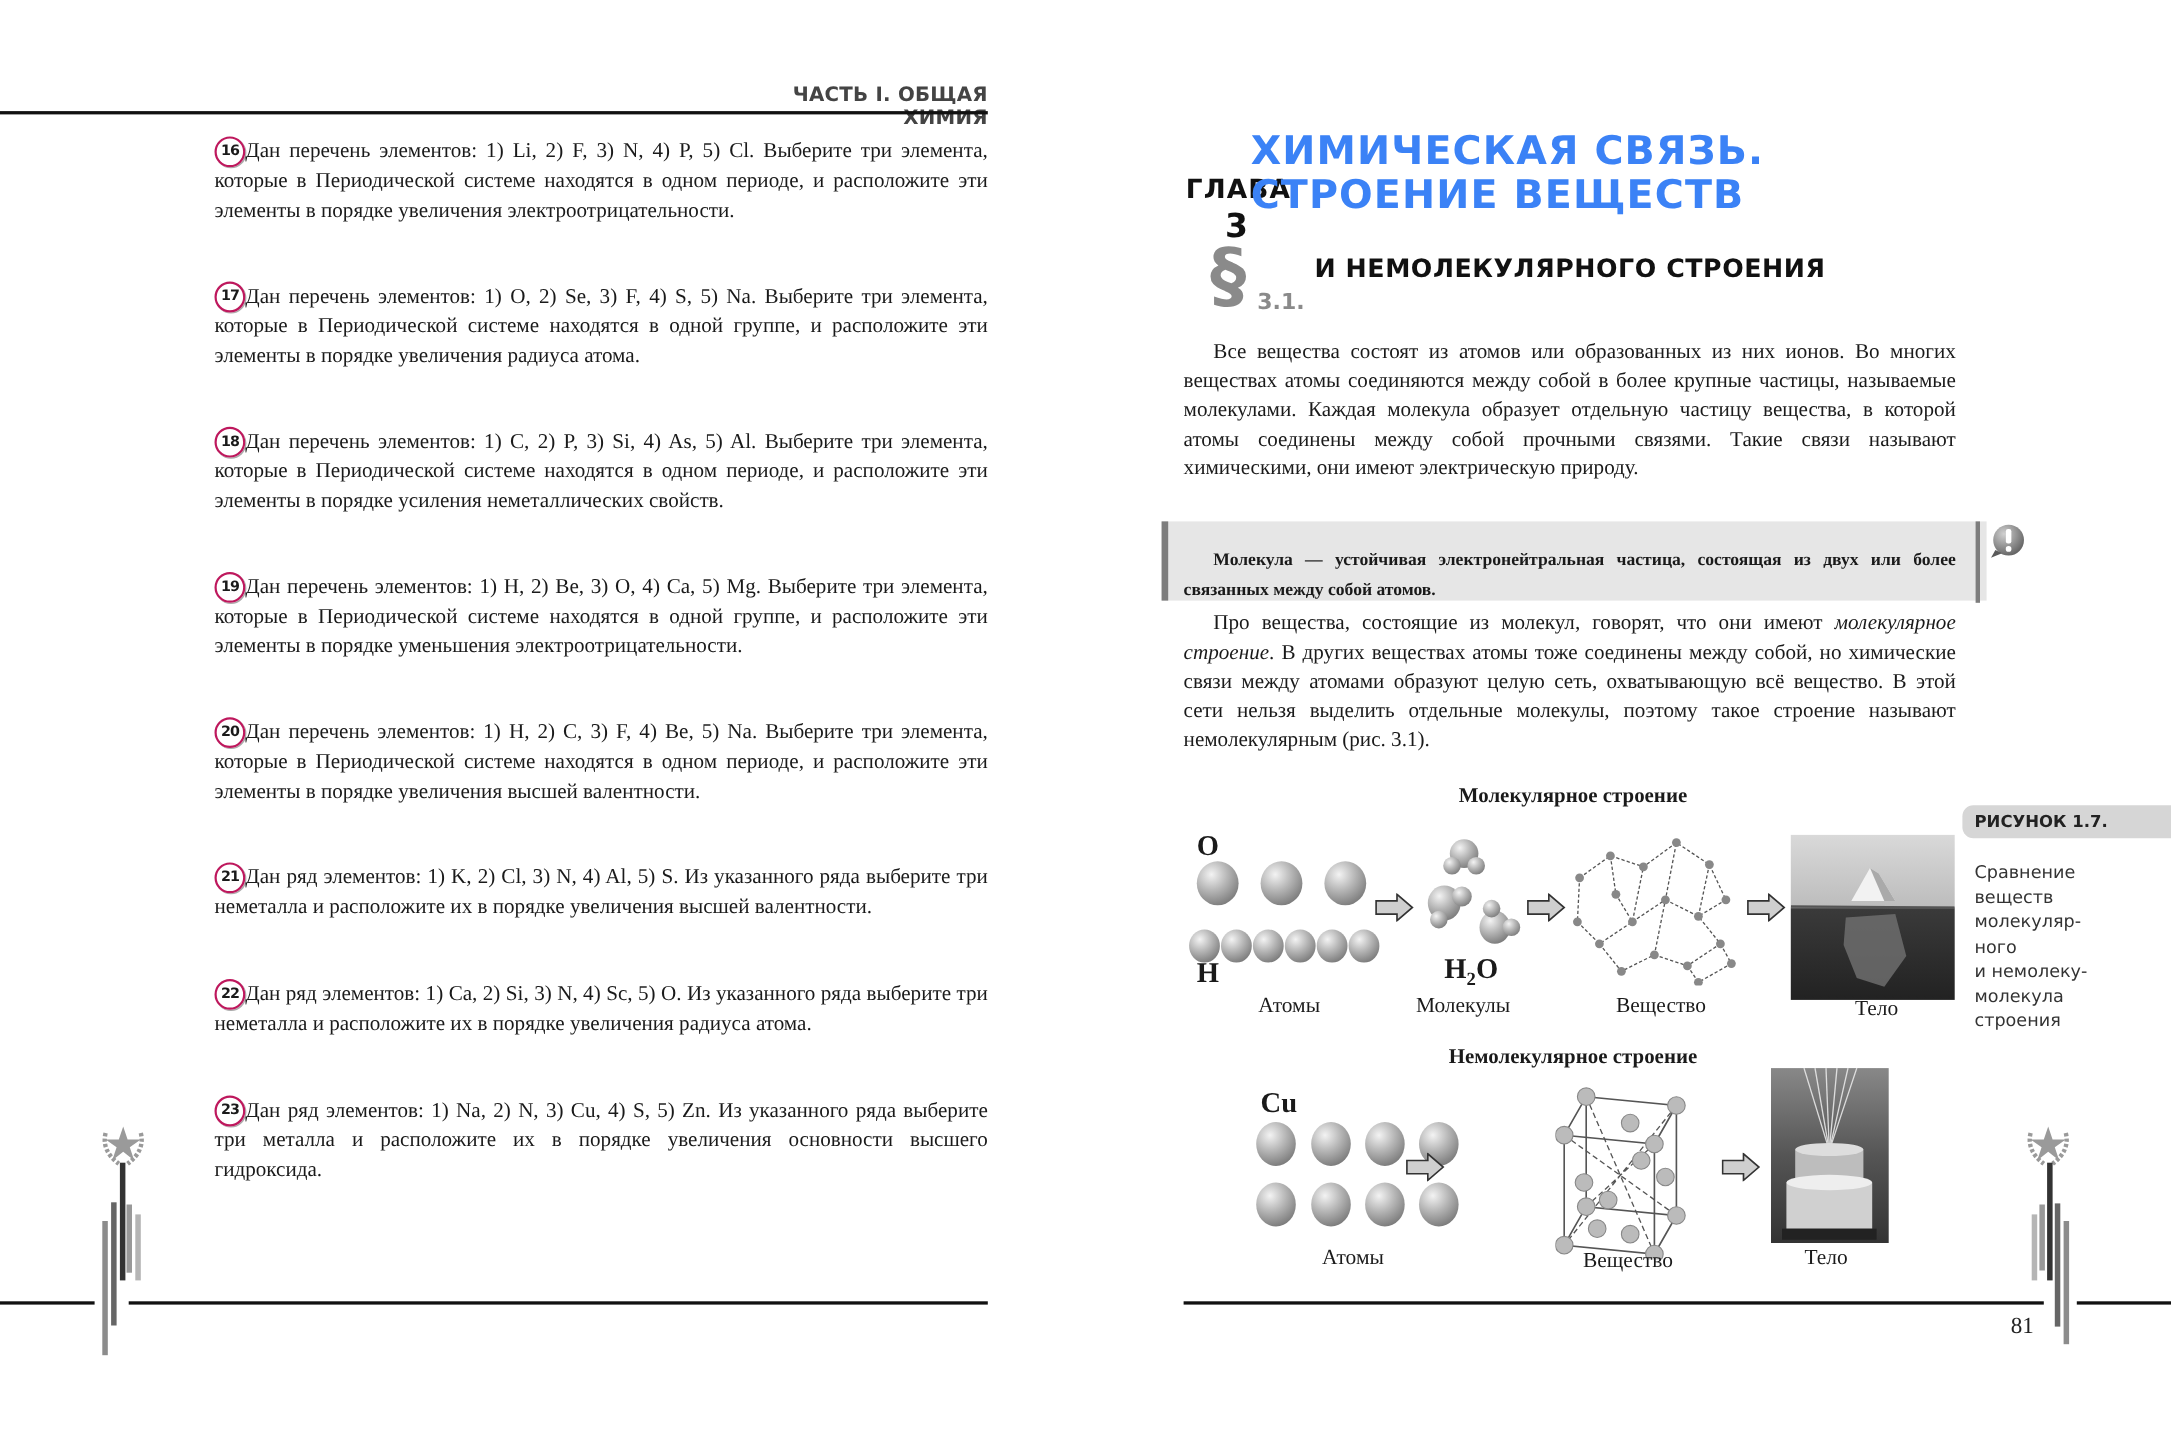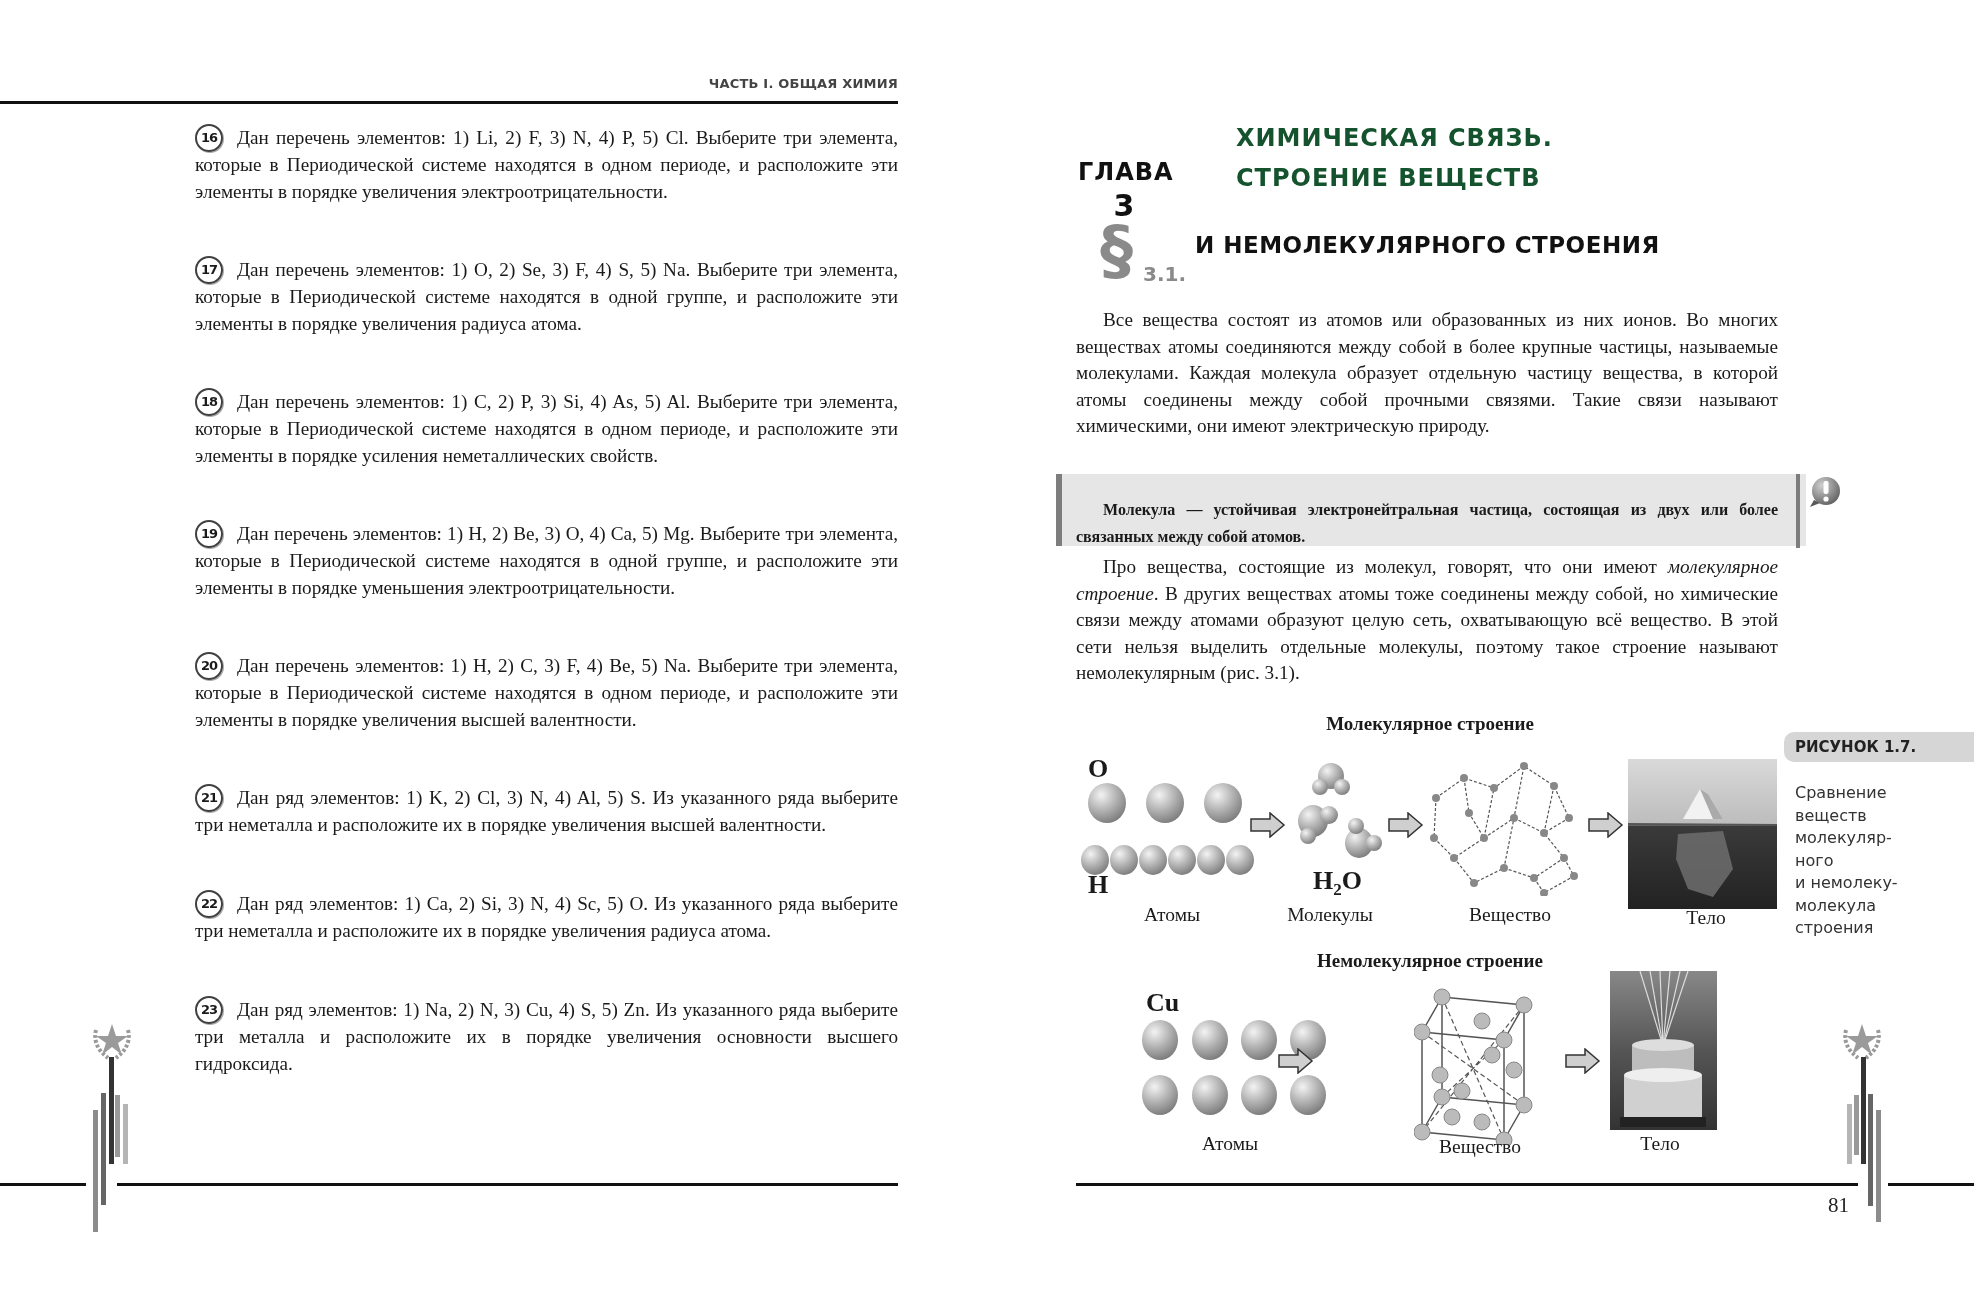--- a/index.html
+++ b/index.html
@@ -1,33 +1,33 @@
 <!DOCTYPE html>
 <html><head>
 <meta charset="utf-8">
 <style>
   html,body{margin:0;padding:0;}
   body{width:1974px;height:1300px;position:relative;background:#ffffff;overflow:hidden;
        font-family:"DejaVu Serif","Liberation Serif",serif;color:#1a1a1a;}
   .abs{position:absolute;}
   .running-head{left:640px;top:76px;width:258px;text-align:right;font-family:"DejaVu Sans","Liberation Sans",sans-serif;
-       font-size:13px;font-weight:bold;color:#444;letter-spacing:0.2px;}
+       font-size:18px;font-weight:bold;color:#444;letter-spacing:0.2px;}
   .hr{position:absolute;height:3px;background:#111;}
   .task{position:absolute;left:195px;width:703px;font-size:19.2px;line-height:26.5px;text-align:justify;
         font-family:"Liberation Serif","DejaVu Serif",serif;}
-  .task .num{display:inline-block;width:24px;height:24px;border:2px solid #404040;border-radius:50%;
+  .task .num{display:inline-block;width:24px;height:24px;border:2px solid #be185d;border-radius:50%;
         font-family:"DejaVu Sans","Liberation Sans",sans-serif;font-size:13px;font-weight:bold;
-        text-align:center;line-height:24px;margin-right:14px;vertical-align:2px;letter-spacing:-1px;
+        text-align:center;line-height:24px;vertical-align:2px;letter-spacing:-1px;
         box-shadow:1px 1px 0 #aaa;}
   .chapter-label{left:1078px;top:118px;width:92px;text-align:center;font-family:"DejaVu Sans","Liberation Sans",sans-serif;
         font-weight:bold;color:#111;margin-top:40px;}
   .chapter-label .w{font-size:24px;letter-spacing:1px;display:block;}
   .chapter-label .n{font-size:30px;display:block;margin-top:2px;}
-  .chapter-title{left:1236px;top:118px;font-family:"DejaVu Sans","Liberation Sans",sans-serif;font-size:24px;
-        line-height:40px;color:#14532d;font-weight:bold;letter-spacing:1px;}
+  .chapter-title{left:1137px;top:118px;font-family:"DejaVu Sans","Liberation Sans",sans-serif;font-size:36px;
+        line-height:40px;color:#3b82f6;font-weight:bold;letter-spacing:1px;}
   .par-sign{left:1100px;top:218px;font-size:66px;color:#8a8a8a;font-family:"DejaVu Sans","Liberation Sans",sans-serif;font-weight:bold;line-height:66px;}
   .par-num{left:1143px;top:262px;font-size:20px;color:#8a8a8a;font-family:"DejaVu Sans","Liberation Sans",sans-serif;font-weight:bold;}
   .section-title{left:1195px;top:230px;font-family:"DejaVu Sans","Liberation Sans",sans-serif;font-size:23px;line-height:30px;
         font-weight:bold;color:#111;letter-spacing:0.5px;}
   .body-par{position:absolute;left:1076px;width:702px;font-size:19.2px;line-height:26.5px;text-align:justify;
         font-family:"Liberation Serif","DejaVu Serif",serif;text-indent:27px;}
   .body-par i{font-style:italic;}
   .def-box{left:1056px;top:474px;width:744px;height:72px;background:#e6e6e6;border-left:6px solid #7d7d7d;}
   .def-box-right{left:1796px;top:474px;width:4px;height:74px;background:#7d7d7d;}
   .def-text{left:1076px;top:497px;width:702px;font-size:16px;line-height:26.5px;font-weight:bold;text-align:justify;

